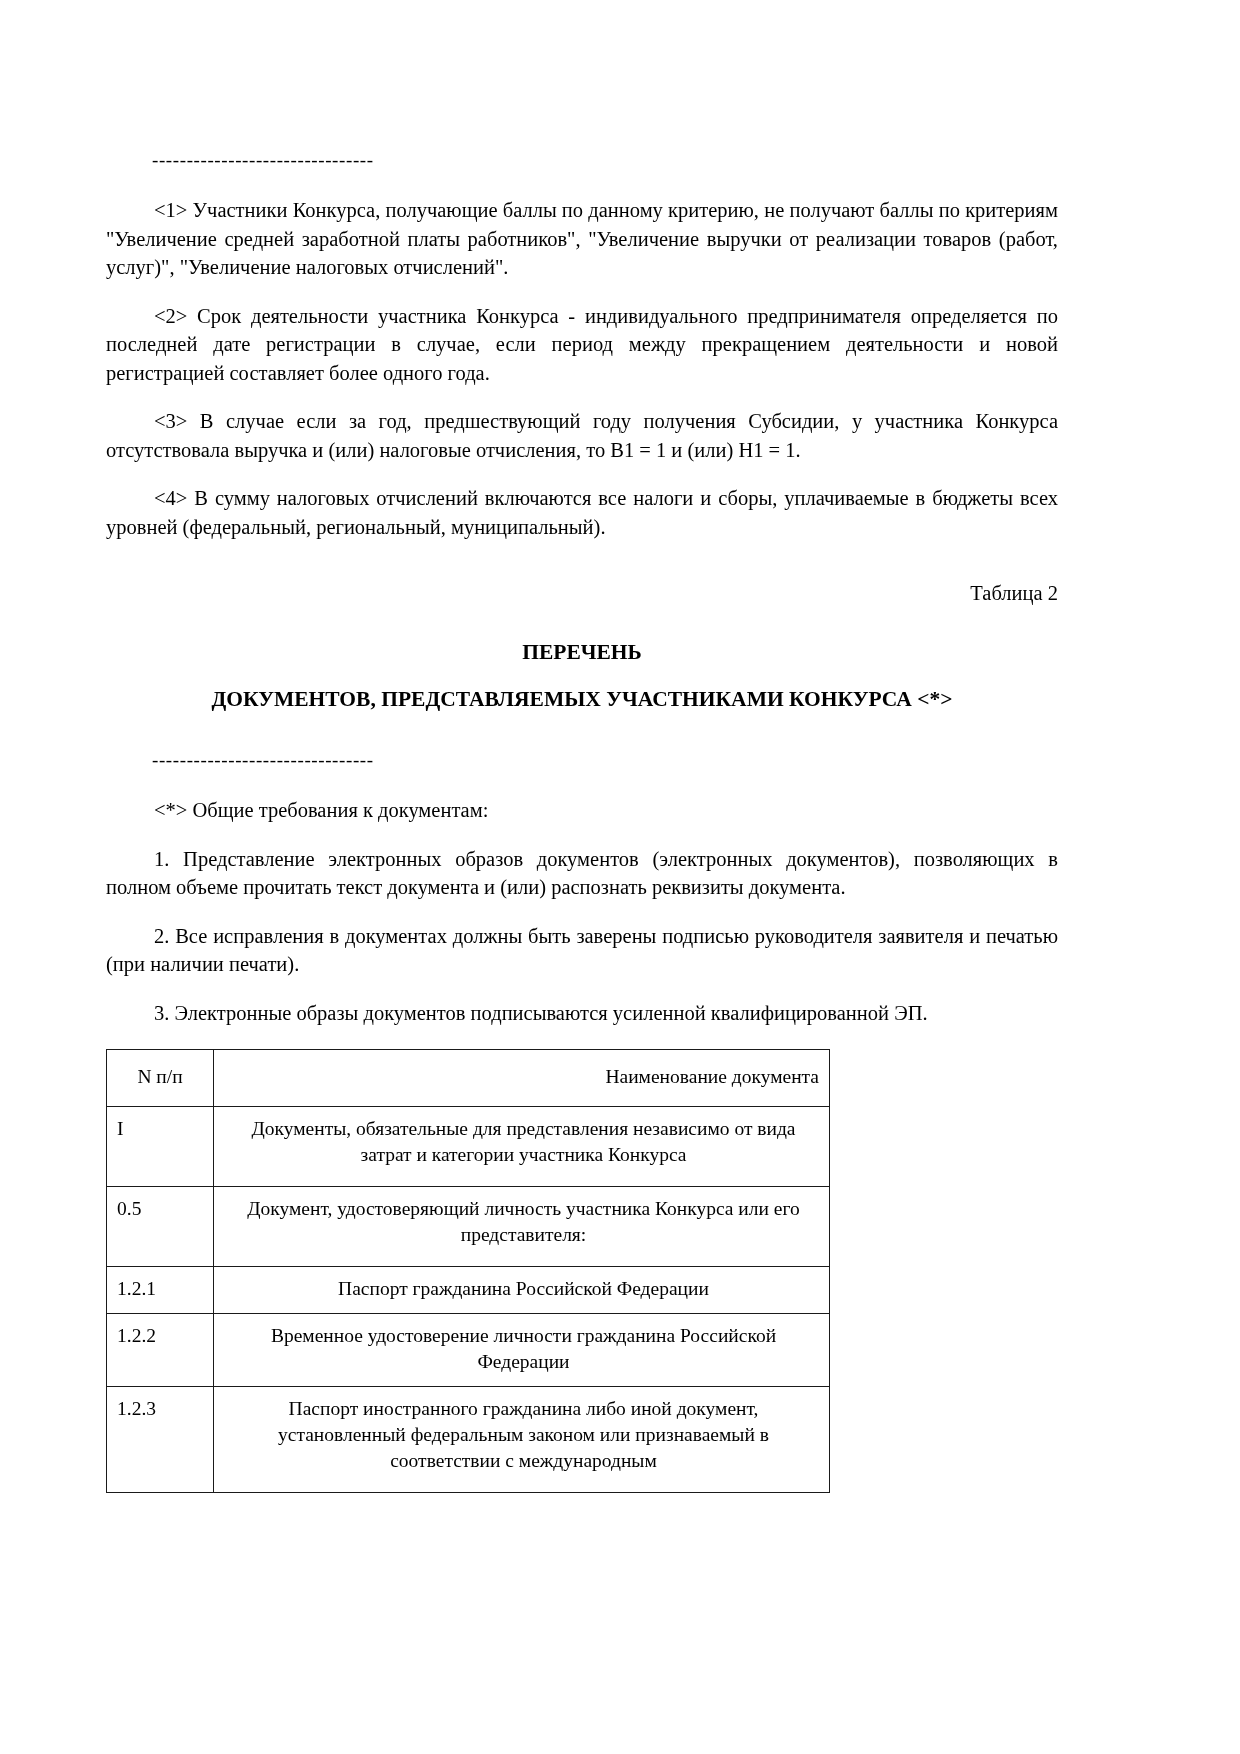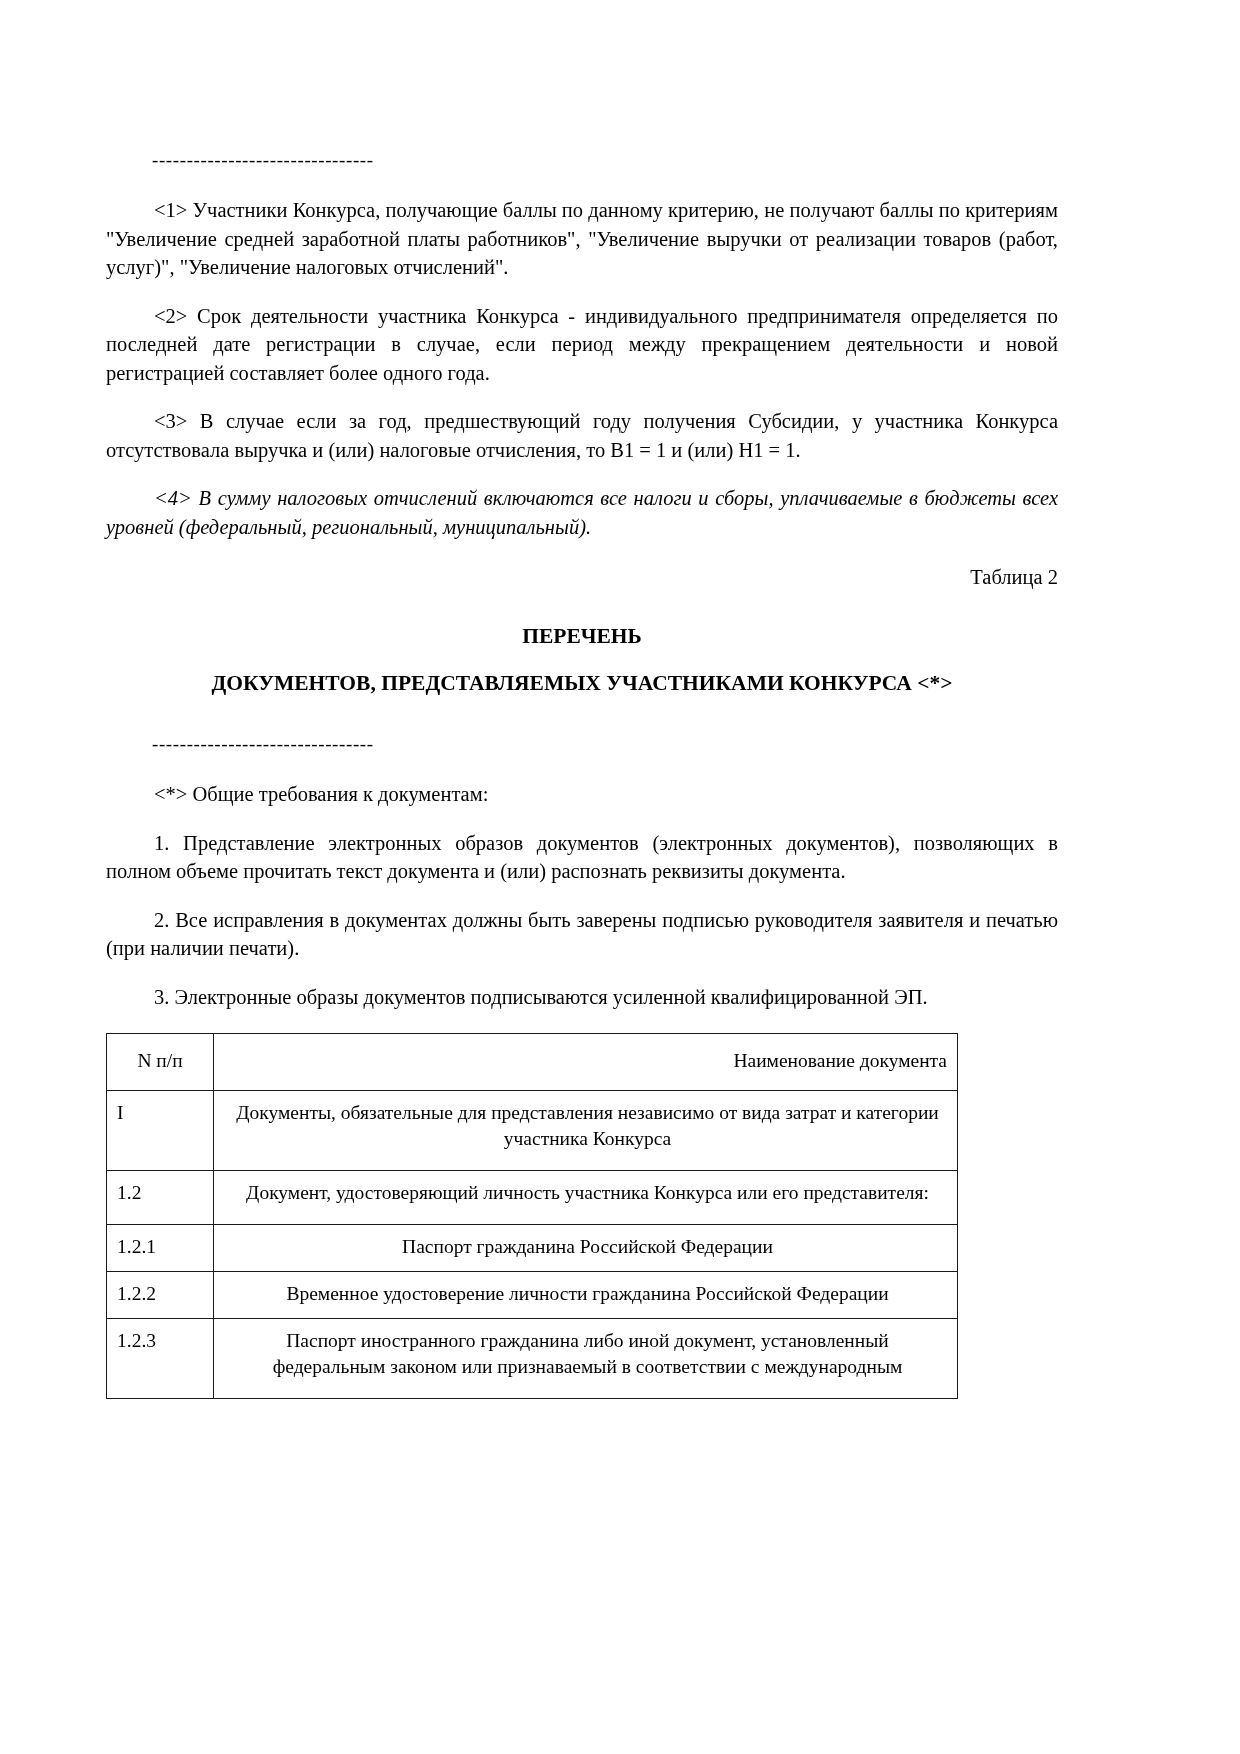--- a/index.html
+++ b/index.html
@@ -43,22 +43,21 @@
   
   p.para {
     font-size: 20.5px;
     line-height: 28.5px;
     text-align: justify;
     text-indent: 48px;
     margin: 0 0 20px 0;
     hyphens: none;
   }
   p.para.last-of-block {
-    margin-bottom: 22px;
-    font-style: italic;
+    margin-bottom: 38px;
   }
 
   
   .table-caption {
     text-align: right;
     font-size: 20.5px;
     line-height: 28px;
     margin: 18px 0 28px 0;
   }
 
@@ -78,21 +77,21 @@
     font-size: 20.5px;
     line-height: 28.5px;
     text-indent: 48px;
     margin: 0 0 20px 0;
     text-align: justify;
   }
 
   
   table.doc-table {
     border-collapse: collapse;
-    width: 852px;
+    width: 724px;
     margin-top: 22px;
     table-layout: fixed;
   }
   table.doc-table td,
   table.doc-table th {
     border: 1.6px solid #1a1a1a;
     vertical-align: top;
     font-size: 19.5px;
     line-height: 26px;
     padding: 9px 10px 11px 10px;
@@ -161,21 +160,21 @@
           <th class="col-num">N п/п</th>
           <th class="col-name">Наименование документа</th>
         </tr>
       </thead>
       <tbody>
         <tr class="tall">
           <td class="col-num">I</td>
           <td class="col-name">Документы, обязательные для представления независимо от вида затрат и категории участника Конкурса</td>
         </tr>
         <tr class="tall">
-          <td class="col-num">1.2</td>
+          <td class="col-num">0.5</td>
           <td class="col-name">Документ, удостоверяющий личность участника Конкурса или его представителя:</td>
         </tr>
         <tr>
           <td class="col-num">1.2.1</td>
           <td class="col-name">Паспорт гражданина Российской Федерации</td>
         </tr>
         <tr>
           <td class="col-num">1.2.2</td>
           <td class="col-name">Временное удостоверение личности гражданина Российской Федерации</td>
         </tr>

